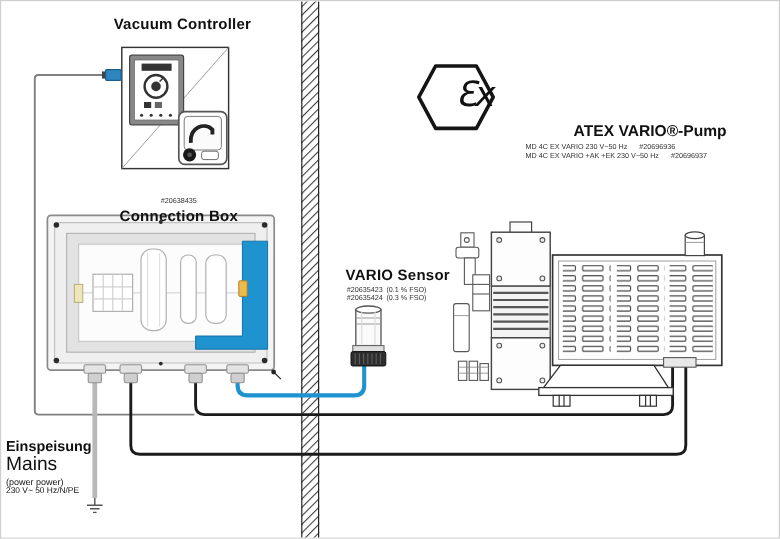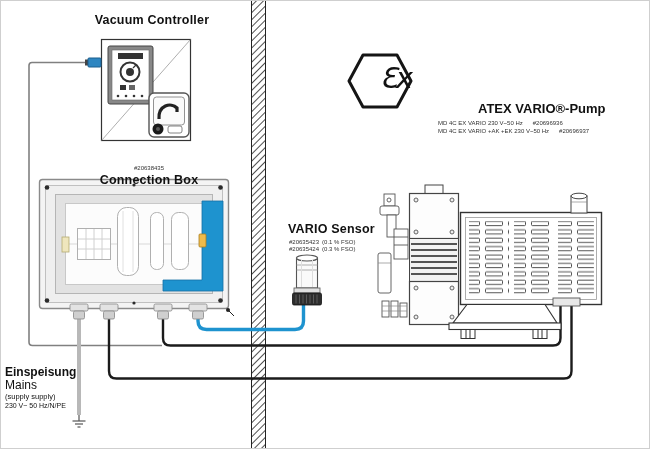--- a/index.html
+++ b/index.html
@@ -20,21 +20,21 @@
   #ex-glyph{left:348px;top:62px;width:62px;text-align:right;font-size:29px;font-style:italic;
             font-weight:normal;font-family:"DejaVu Sans",sans-serif;letter-spacing:-2px;}
   #pump-title{left:437px;top:101px;margin-left:40px;}
   #pump-line1{left:437px;top:119px;}
   #pump-line2{left:437px;top:127px;}
   #sensor-title{left:287px;top:222px;}
   #sensor-line1{left:288px;top:238px;}
   #sensor-line2{left:288px;top:245px;}
   #mains{left:4px;top:365px;width:72px;}
   #mains .de{font-weight:bold;font-size:12px;}
-  #mains .en{font-size:12px;}
+  #mains .en{font-size:16px;}
   #mains .note{font-size:7.5px;margin-top:1px;}
   #mains .spec{font-size:7px;}
 </style>
 </head>
 <body>
 
 <div id="canvas">
 
 <svg id="art" width="650" height="449" viewBox="0 0 650 449">
   <defs>
@@ -256,17 +256,17 @@
 <div class="lbl tiny" id="sensor-line1">
   <span>#20635423</span><span class="spec-gap">(0.1 % FSO)</span>
 </div>
 <div class="lbl tiny" id="sensor-line2">
   <span>#20635424</span><span class="spec-gap">(0.3 % FSO)</span>
 </div>
 
 <div class="lbl right" id="mains">
   <div class="de">Einspeisung</div>
   <div class="en">Mains</div>
-  <div class="note">(supply supply)</div>
+  <div class="note">(power power)</div>
   <div class="spec">230 V~ 50 Hz/N/PE</div>
 </div>
 
 </div>
 
 </body></html>

